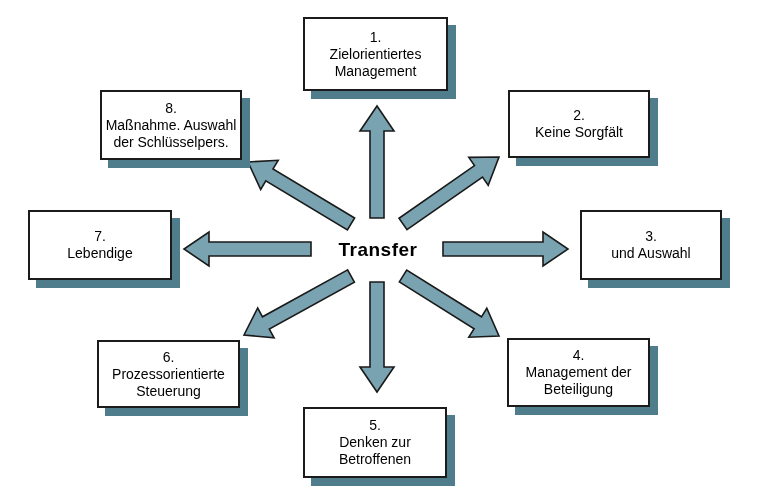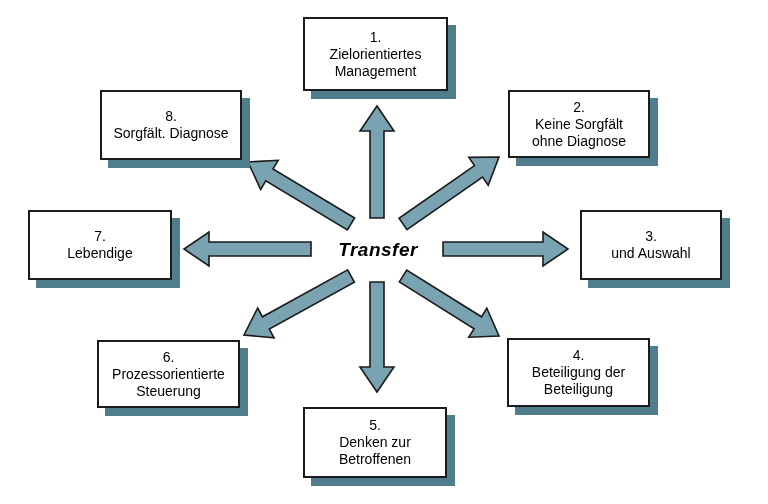--- a/index.html
+++ b/index.html
@@ -41,21 +41,20 @@
   .box4{left:507px;top:338px;width:143px;height:69px;}
   .box5{left:303px;top:407px;width:144px;height:71px;}
   .box6{left:97px;top:340px;width:143px;height:68px;}
   .box7{left:28px;top:210px;width:144px;height:70px;}
   .box8{left:100px;top:90px;width:142px;height:70px;}
   .center-label{
     position:absolute;left:308px;top:236px;width:140px;height:28px;
     display:flex;align-items:center;justify-content:center;
     font-size:19px;font-weight:bold;color:var(--text-color);
     letter-spacing:0.5px;
-    font-style:italic;
   }
 </style>
 </head>
 <body>
 
 <div class="canvas">
 
   <svg class="arrow-layer" viewBox="0 0 768 504" xmlns="http://www.w3.org/2000/svg">
     <polygon points="384.0,218.0 384.0,131.0 394.0,131.0 377.0,106.0 360.0,131.0 370.0,131.0 370.0,218.0"></polygon>
     <polygon points="407.0,229.7 482.5,177.0 488.2,185.2 499.0,157.0 468.8,157.4 474.5,165.6 399.0,218.3"></polygon>
@@ -69,31 +68,30 @@
 
   <div class="dbox box1">
     <span>1.</span>
     <span>Zielorientiertes</span>
     <span>Management</span>
   </div>
 
   <div class="dbox box2">
     <span>2.</span>
     <span>Keine Sorgfält</span>
-    <span>ohne Diagnose</span>
   </div>
 
   <div class="dbox box3">
     <span>3.</span>
     <span>und Auswahl</span>
   </div>
 
   <div class="dbox box4">
     <span>4.</span>
-    <span>Beteiligung der</span>
+    <span>Management der</span>
     <span>Beteiligung</span>
   </div>
 
   <div class="dbox box5">
     <span>5.</span>
     <span>Denken zur</span>
     <span>Betroffenen</span>
   </div>
 
   <div class="dbox box6">
@@ -102,18 +100,19 @@
     <span>Steuerung</span>
   </div>
 
   <div class="dbox box7">
     <span>7.</span>
     <span>Lebendige</span>
   </div>
 
   <div class="dbox box8">
     <span>8.</span>
-    <span>Sorgfält. Diagnose</span>
+    <span>Maßnahme. Auswahl</span>
+    <span>der Schlüsselpers.</span>
   </div>
 
   <div class="center-label">Transfer</div>
 
 </div>
 
 </body></html>

